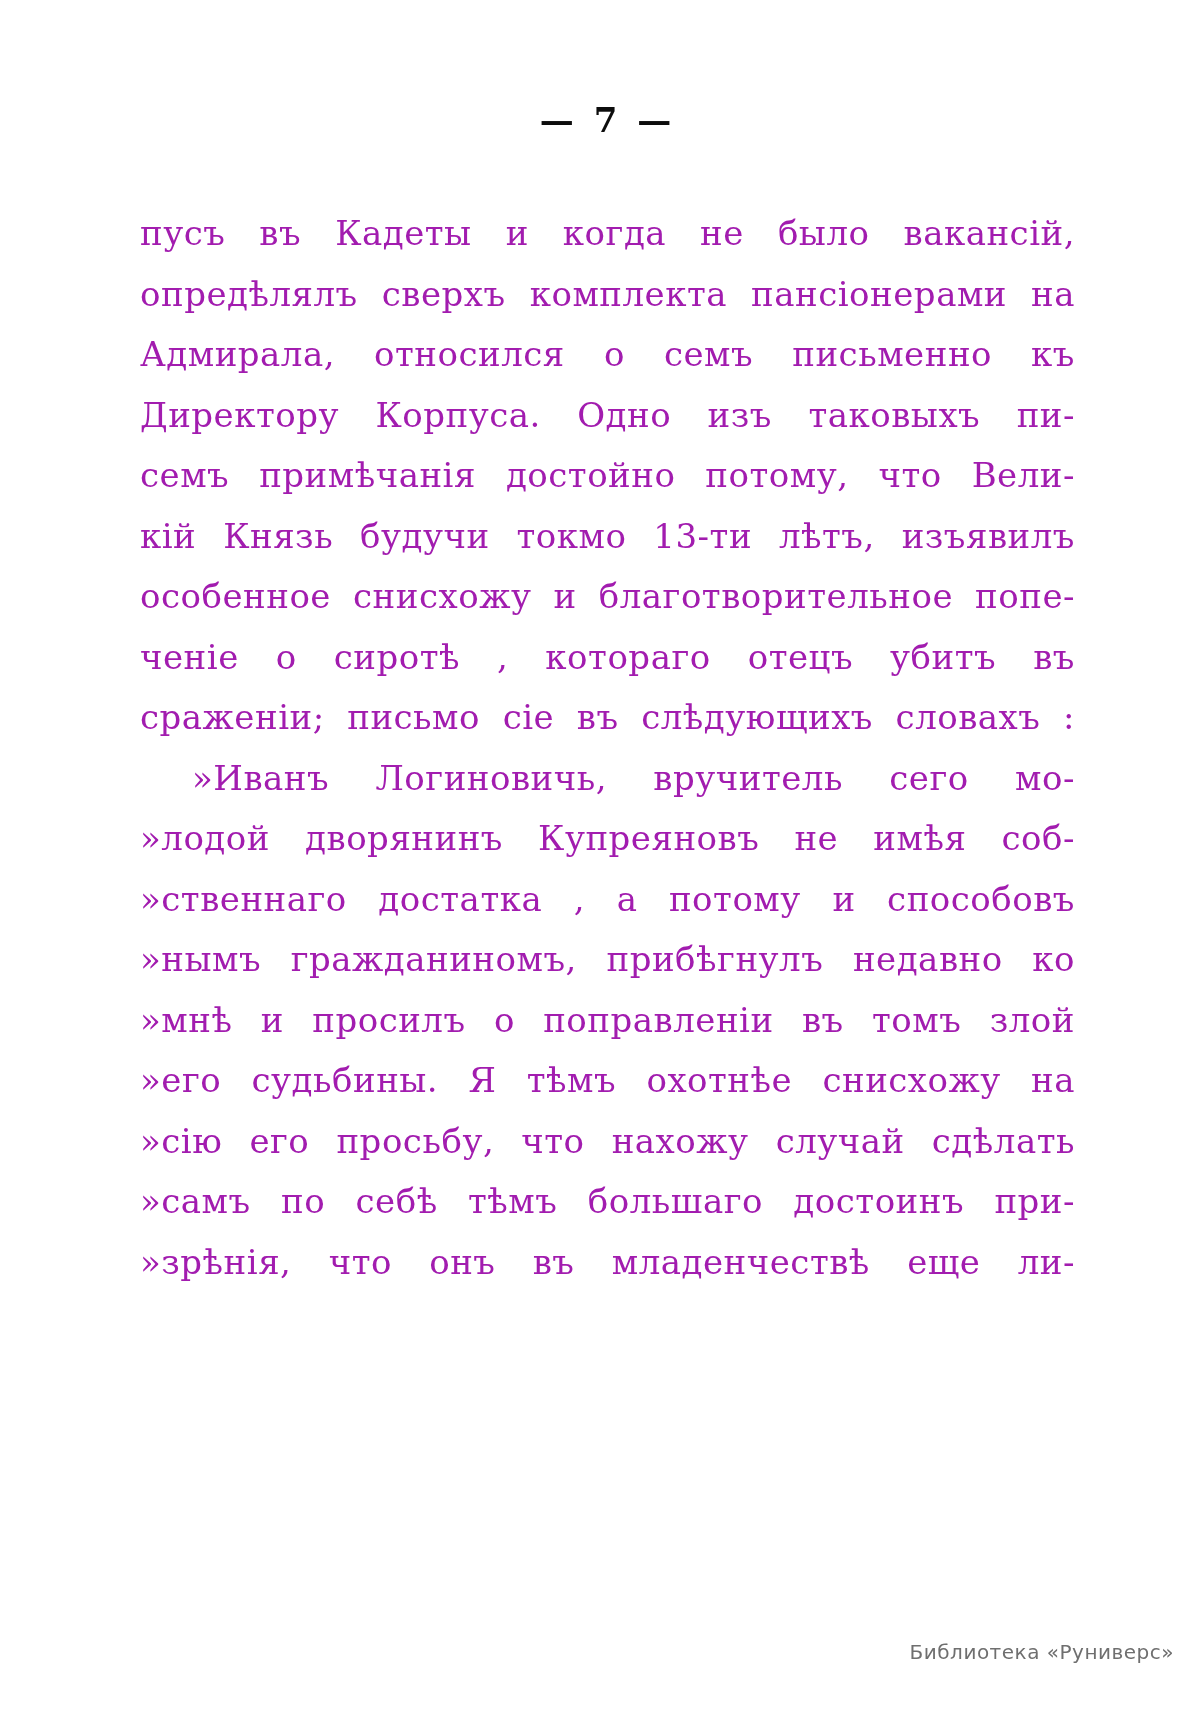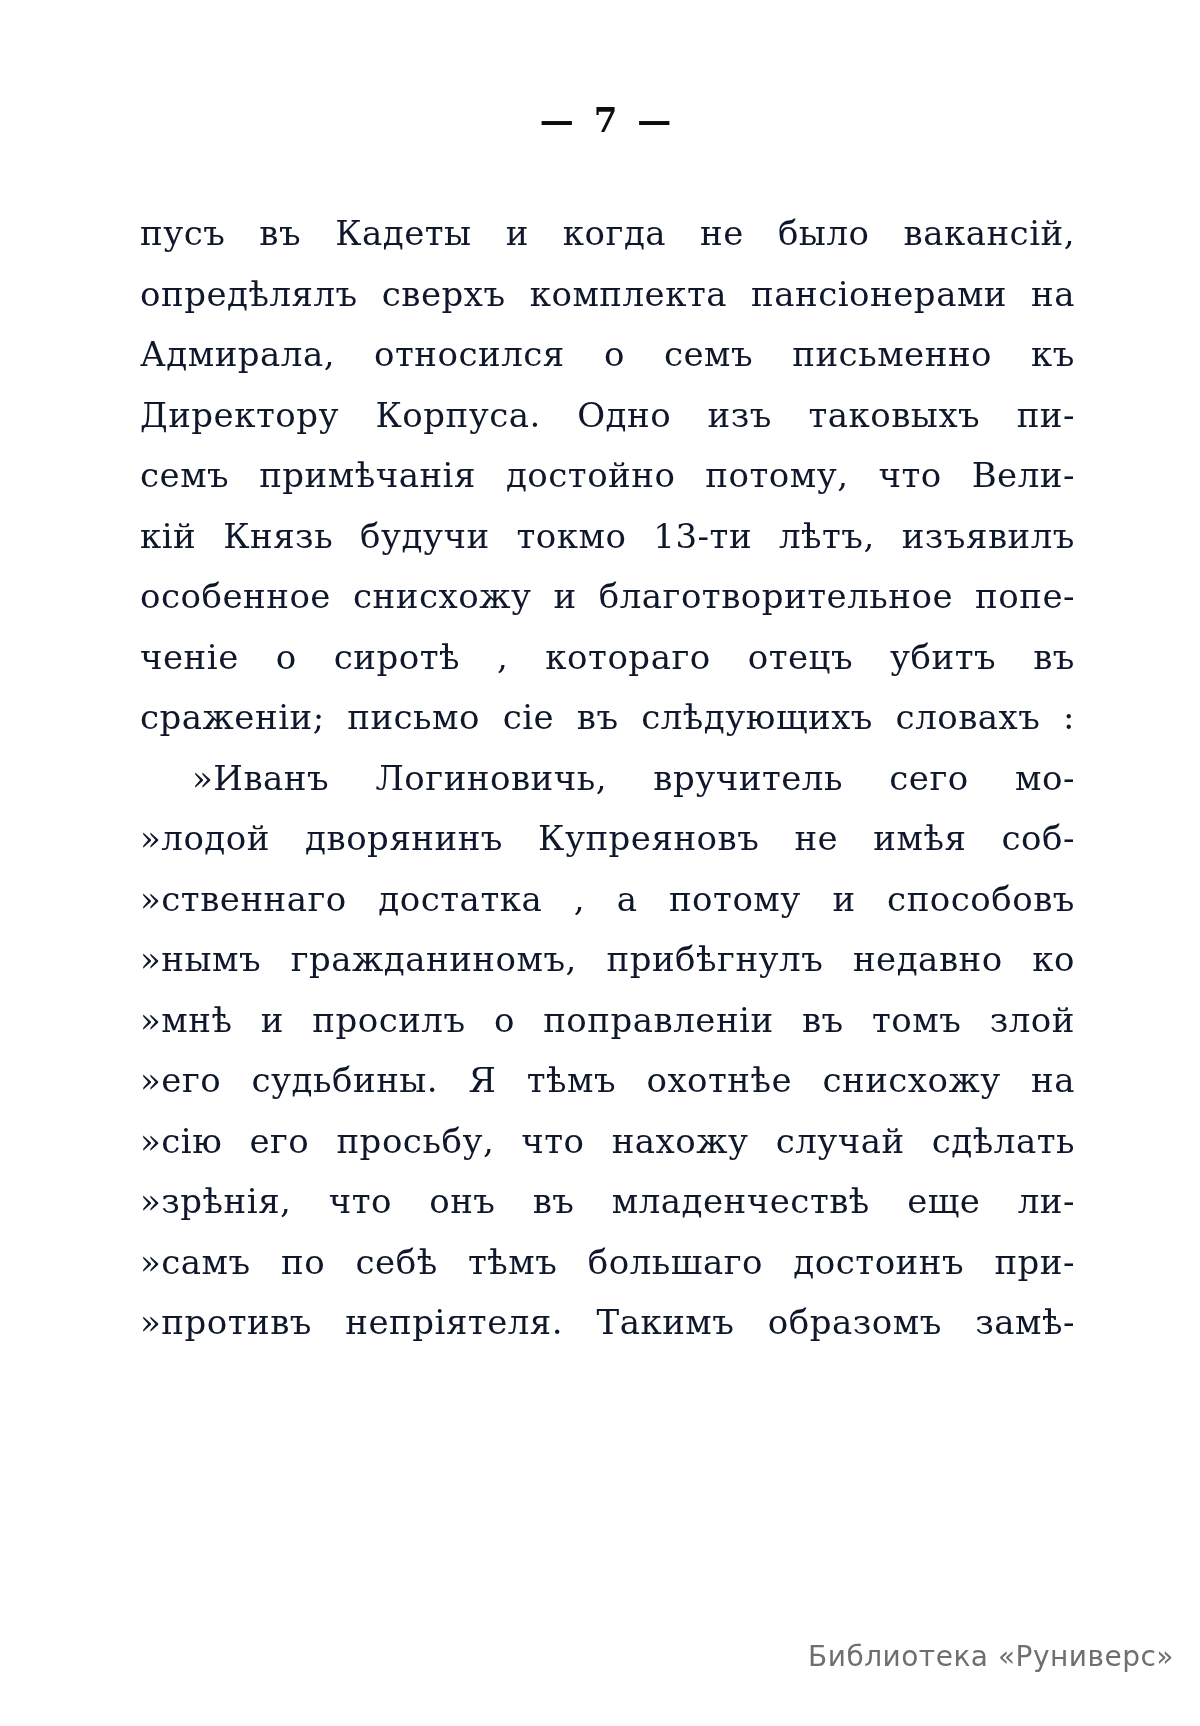--- a/index.html
+++ b/index.html
@@ -45,49 +45,48 @@
     white-space: nowrap;
   }
   .line.indent {
     padding-left: 52px;
   }
   .watermark {
     position: absolute;
     top: 1640px;
     right: 26px;
     font-family: "DejaVu Sans", "Liberation Sans", sans-serif;
-    font-size: 28px;
+    font-size: 20px;
     color: #6f6f6f;
     letter-spacing: 0.5px;
   }
 </style>
 </head>
 <body style="background: rgb(255, 255, 255);">
 
 <div class="scan-page">
 
   <div class="page-header">— 7 —</div>
 
-  <div class="text-block" style="color: #0f172a;">
+  <div class="text-block" style="color: #a21caf;">
     <div class="line">пусъ въ Кадеты и когда не было вакансій,</div>
     <div class="line">опредѣлялъ сверхъ комплекта пансіонерами на</div>
     <div class="line">Адмирала, относился о семъ письменно къ</div>
     <div class="line">Директору Корпуса. Одно изъ таковыхъ пи-</div>
     <div class="line">семъ примѣчанія достойно потому, что Вели-</div>
     <div class="line">кій Князь будучи токмо 13-ти лѣтъ, изъявилъ</div>
     <div class="line">особенное снисхожу и благотворительное попе-</div>
     <div class="line">ченіе о сиротѣ , котораго отецъ убитъ въ</div>
     <div class="line">сраженіи; письмо сіе въ слѣдующихъ словахъ :</div>
     <div class="line indent">»Иванъ Логиновичь, вручитель сего мо-</div>
     <div class="line">»лодой дворянинъ Купреяновъ не имѣя соб-</div>
     <div class="line">»ственнаго достатка , а потому и способовъ</div>
     <div class="line">»нымъ гражданиномъ, прибѣгнулъ недавно ко</div>
     <div class="line">»мнѣ и просилъ о поправленіи въ томъ злой</div>
     <div class="line">»его судьбины. Я тѣмъ охотнѣе снисхожу на</div>
     <div class="line">»сію его просьбу, что нахожу случай сдѣлать</div>
+    <div class="line">»самъ по себѣ тѣмъ большаго достоинъ при-</div>
     <div class="line">»зрѣнія, что онъ въ младенчествѣ еще ли-</div>
-    <div class="line">»самъ по себѣ тѣмъ большаго достоинъ при-</div>
-    <div class="line">»противъ непріятеля. Такимъ образомъ замѣ-</div>
   </div>
 
   <div class="watermark" style="color: rgb(111, 111, 111);">Библиотека «Руниверс»</div>
 
 </div>
 
 </body></html>

